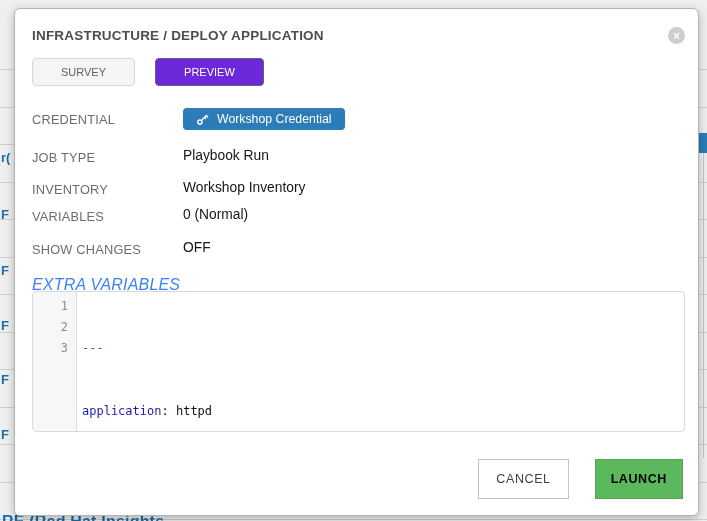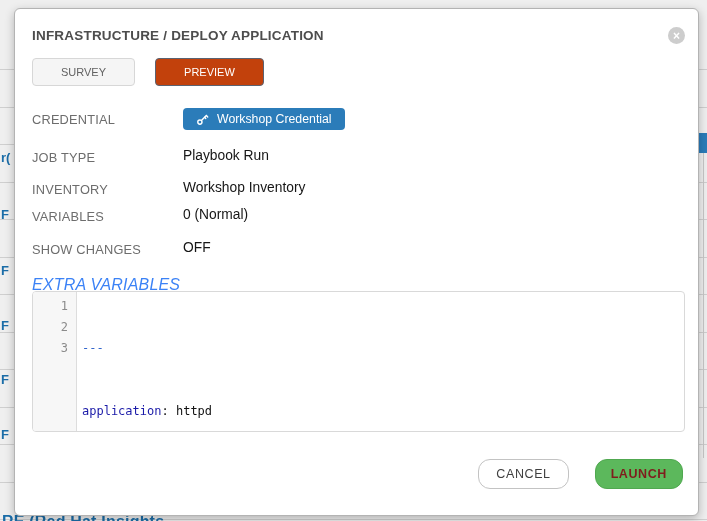--- a/index.html
+++ b/index.html
@@ -44,21 +44,21 @@
     position:absolute;right:13px;top:18px;width:17px;height:17px;
     border-radius:50%;background:#cdcdcd;color:#fff;
     font-size:12px;font-weight:bold;line-height:1;
     display:flex;align-items:center;justify-content:center;cursor:pointer;
   }
   .tabs{position:absolute;left:17px;top:49px;display:flex;gap:20px;}
   .tab{
     font-family:inherit;font-size:11px;padding:7px 28px;border-radius:4px;
     border:1px solid #d7d7d7;background:#f5f5f5;color:#616161;cursor:pointer;
   }
-  .tab.active{background:#c2410c;border-color:#5b6271;color:#fff;}
+  .tab.active{background:#6d28d9;border-color:#5b6271;color:#fff;}
   
   .details{position:absolute;left:17px;top:101px;width:655px;}
   .row{display:flex;align-items:flex-start;}
   .row.r0{margin-bottom:15px;}
   .row.r1{margin-bottom:18px;}
   .row.r2{margin-bottom:10px;}
   .row.r3{margin-bottom:16px;}
   .label{
     width:151px;flex:none;font-size:12.8px;color:#6d6d6d;
     letter-spacing:.2px;padding-top:2px;
@@ -85,25 +85,25 @@
   .gutter{
     width:44px;flex:none;background:#f7f7f7;border-right:1px solid #ddd;
     color:#8b8b8b;text-align:right;padding:4px 8px 0 0;box-sizing:border-box;
   }
   .code{padding:4px 0 0 5px;color:#111;white-space:pre;}
   .tok-meta{color:#3366cc;}
   .tok-key{color:#1a1aa8;}
   
   .footer{position:absolute;right:15px;top:450px;display:flex;gap:26px;}
   .btn{
-    height:30px;border-radius:12px;font-family:inherit;font-size:12.5px;
+    height:40px;border-radius:0;font-family:inherit;font-size:12.5px;
     cursor:pointer;letter-spacing:.6px;text-align:right;
   }
   .btn-cancel{background:#fff;border:1px solid #c3c3c3;color:#404040;padding:0 17px;}
-  .btn-launch{background:#5cb85c;border:1px solid #50a850;color:#7f1d1d;padding:0 15px;font-weight:bold;}
+  .btn-launch{background:#5cb85c;border:1px solid #50a850;color:#000000;padding:0 15px;font-weight:bold;}
 </style>
 </head>
 <body>
 
 <div class="backdrop-lines"></div>
 <span class="frag f1">r(</span>
 <span class="frag f2">F</span>
 <span class="frag f3">F</span>
 <span class="frag f4">F</span>
 <span class="frag f5">F</span>

